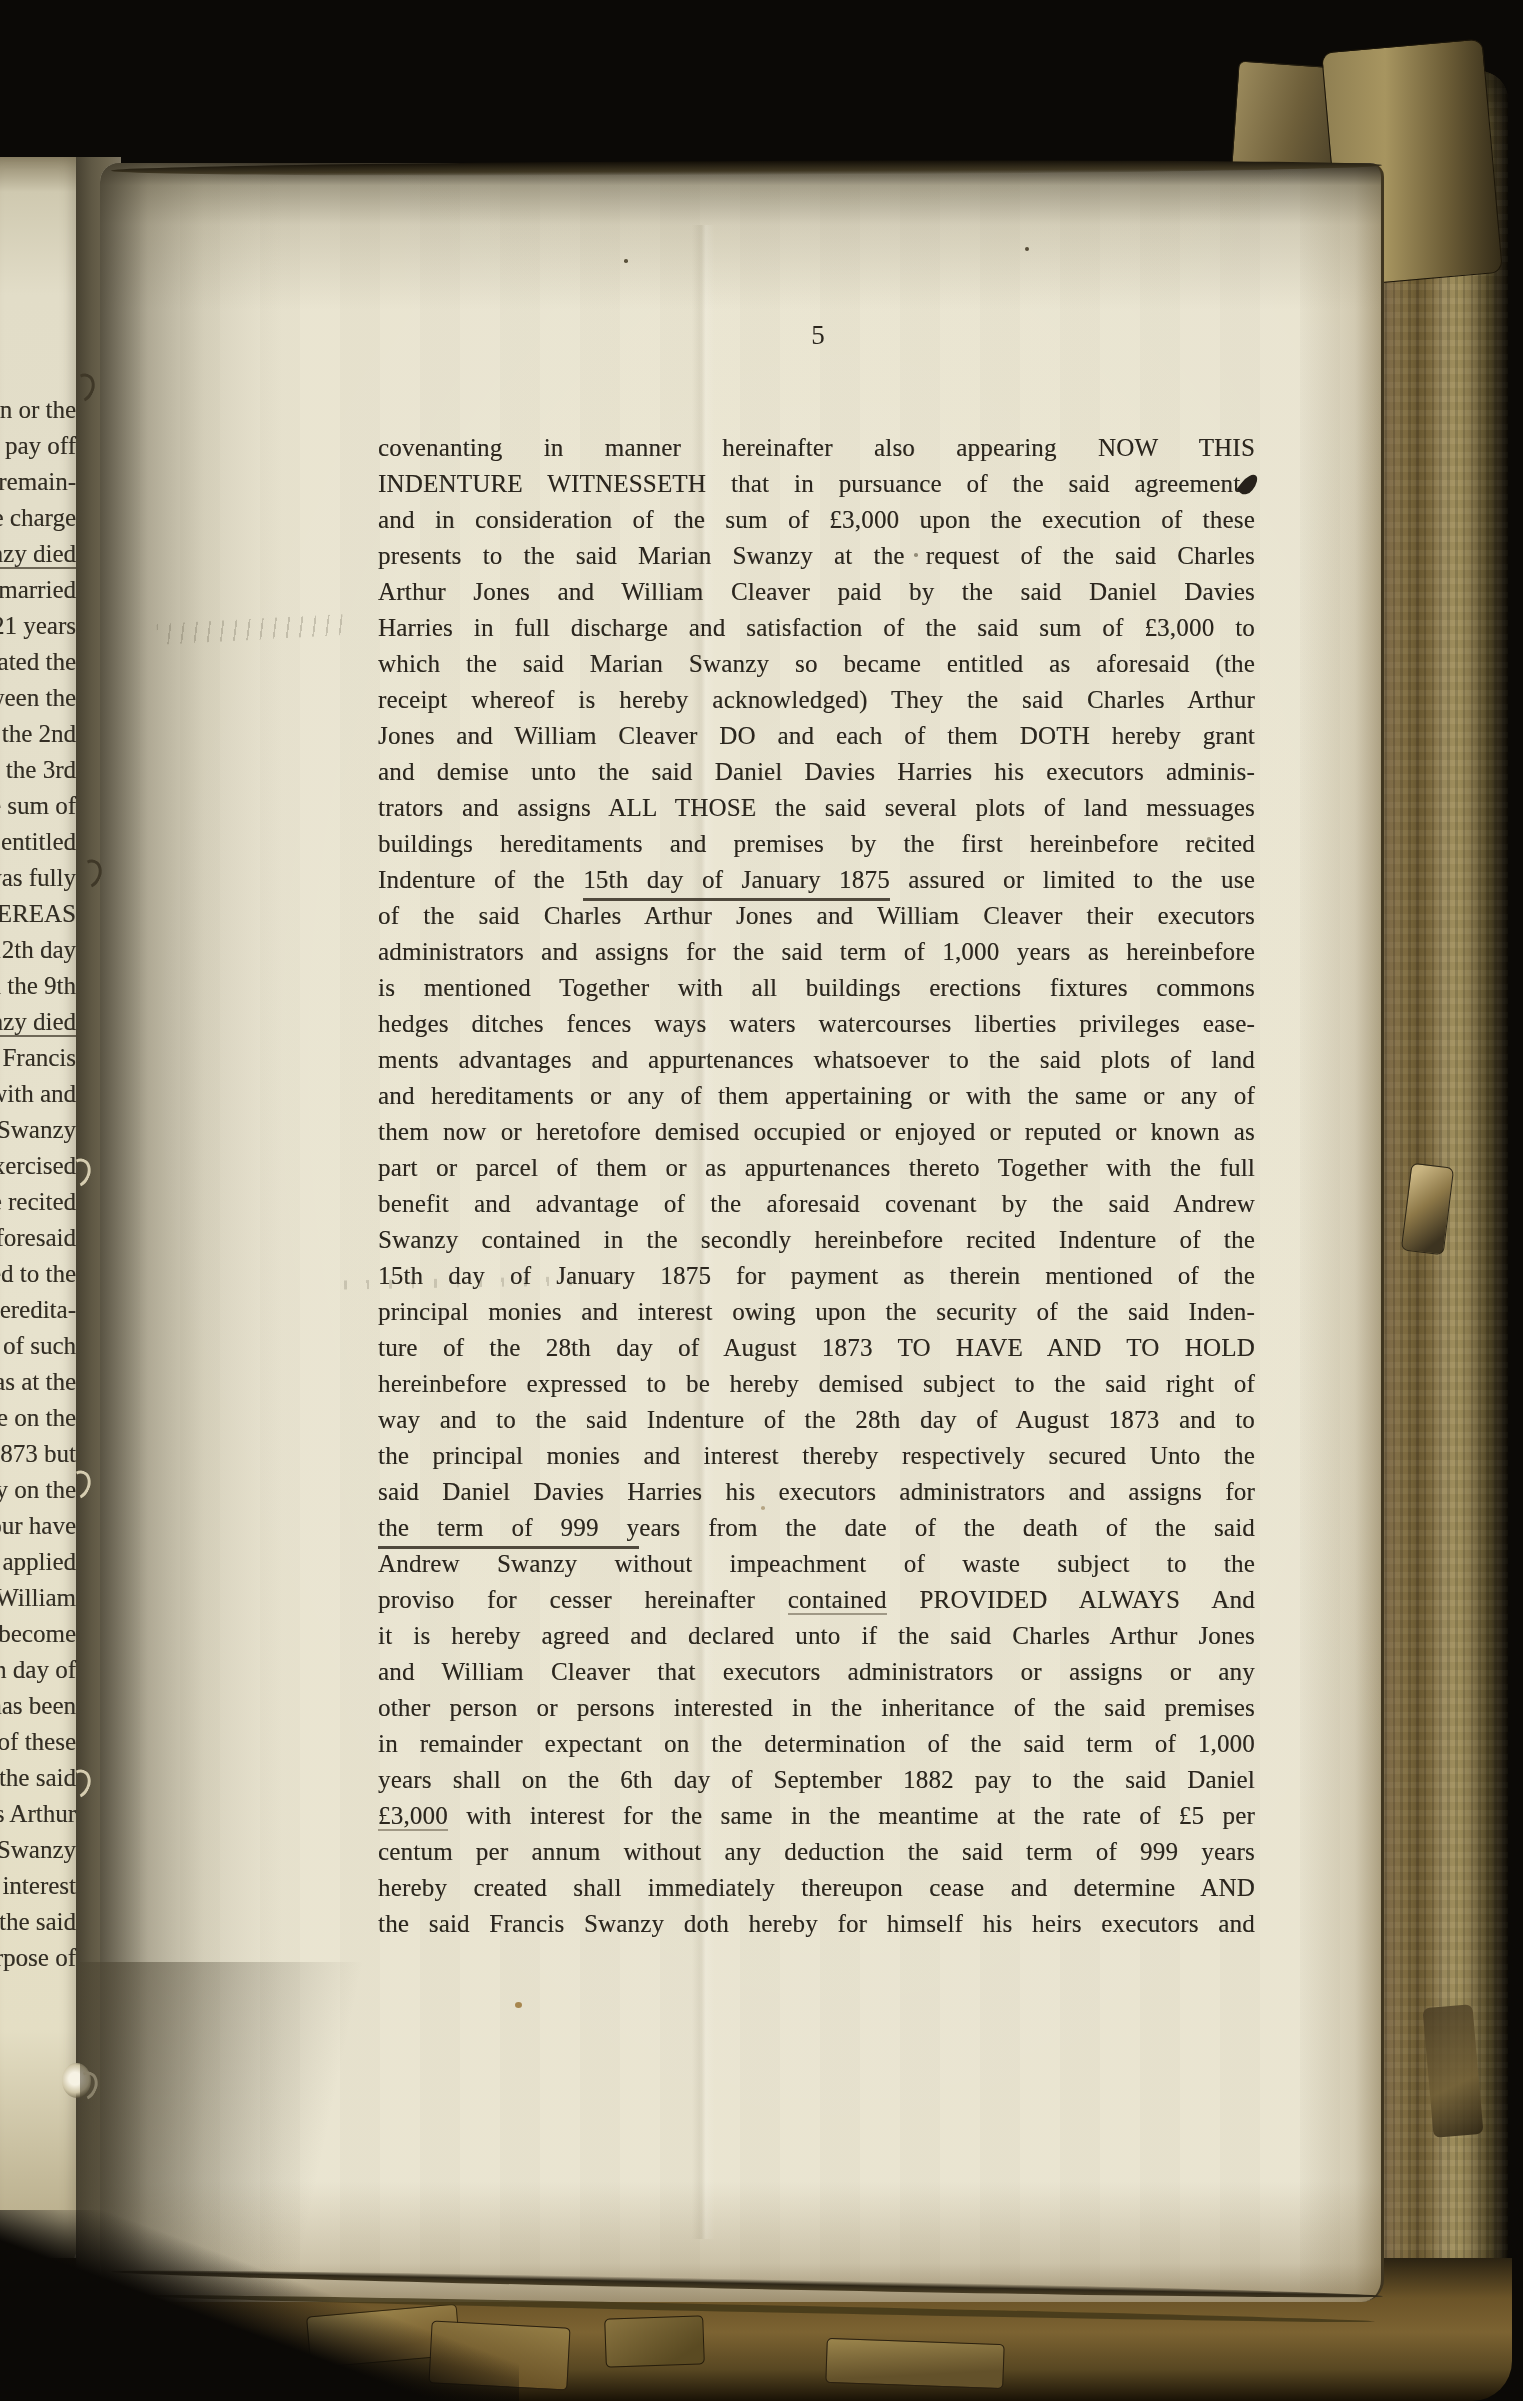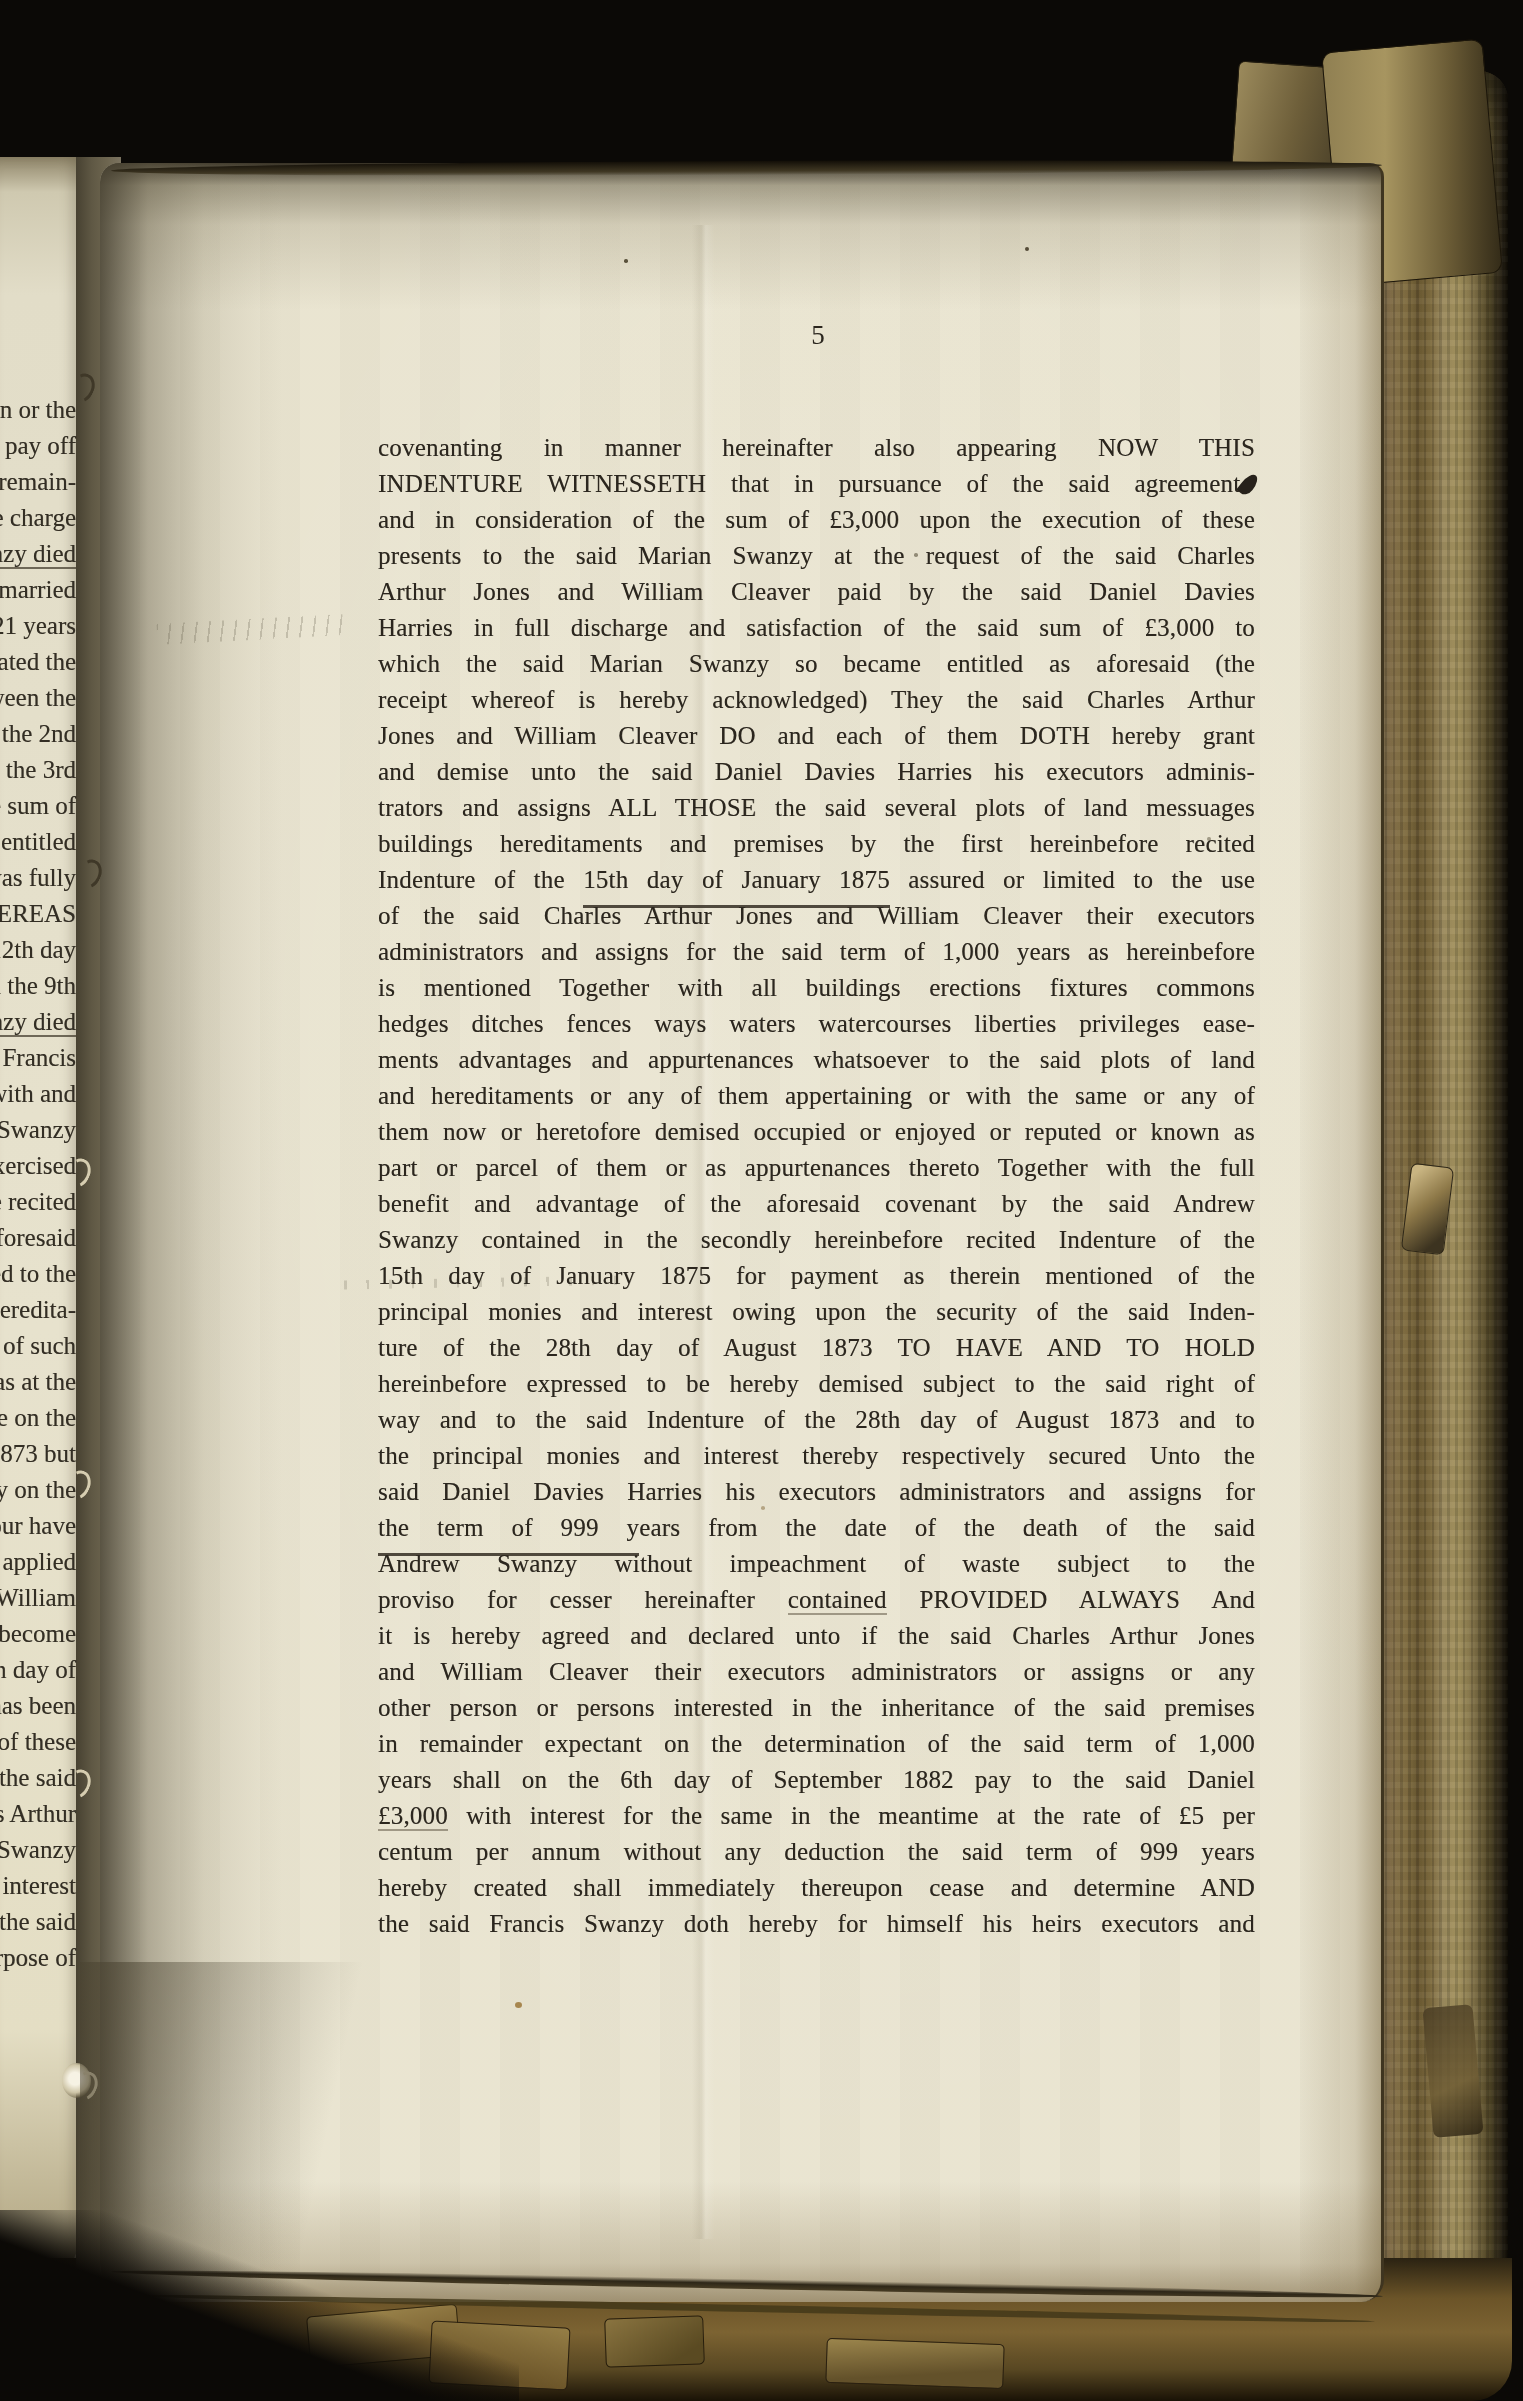--- a/index.html
+++ b/index.html
@@ -86,21 +86,21 @@
   #page-number{position:absolute;left:788px;top:320px;width:61px;z-index:10;
     font-size:27px;color:#2b261e;text-align:center;letter-spacing:0.9px;}
   #text-block{position:absolute;left:378px;top:390px;width:877px;z-index:10;
     font-size:25px;line-height:36px;color:#2b261e;letter-spacing:0.2px;
     text-shadow:0.3px 0.4px 0.6px rgba(43,38,30,0.42);margin-top:40px;}
   .line{text-align:justify;text-align-last:justify;-moz-text-align-last:justify;white-space:normal;}
   #fragment-block{position:absolute;left:-270px;top:392px;width:346px;z-index:10;
     font-size:25px;line-height:36px;color:#332e24;text-align:right;
     text-shadow:0.3px 0.4px 0.6px rgba(43,38,30,0.4);}
   .fragment{white-space:nowrap;}
-  .u-heavy{border-bottom:3.5px solid rgba(52,45,34,0.85);padding-bottom:12px;}
+  .u-heavy{border-bottom:3.5px solid rgba(52,45,34,0.85);padding-bottom:5px;}
   .u-light{border-bottom:2.6px solid rgba(85,75,58,0.5);}
   .u-frag{border-bottom:2.6px solid rgba(60,52,38,0.7);}
   .ink-mark{display:inline-block;width:13px;height:23px;margin-left:1.7px;vertical-align:-3.5px;
     background:#26211a;border-radius:52% 48% 55% 0 / 62% 58% 42% 0;transform:rotate(38deg);}
 
   
   .pencil{position:absolute;z-index:9;}
   #pencil-1{left:157px;top:619px;width:186px;height:21px;transform:rotate(-3deg);opacity:.55;
     background:repeating-linear-gradient(100deg,rgba(90,84,66,0.45) 0 1.7px,rgba(0,0,0,0) 1.7px 13px);}
   #pencil-2{left:344px;top:1278px;width:285px;height:8.6px;transform:rotate(-1deg);opacity:.4;
@@ -233,21 +233,21 @@
       <div class="line">principal monies and interest owing upon the security of the said Inden-</div>
       <div class="line">ture of the 28th day of August 1873 TO HAVE AND TO HOLD</div>
       <div class="line">hereinbefore expressed to be hereby demised subject to the said right of</div>
       <div class="line">way and to the said Indenture of the 28th day of August 1873 and to</div>
       <div class="line">the principal monies and interest thereby respectively secured Unto the</div>
       <div class="line">said Daniel Davies Harries his executors administrators and assigns for</div>
       <div class="line"><span></span><span class="u-heavy">the term of 999 y</span><span>ears from the date of the death of the said</span></div>
       <div class="line">Andrew Swanzy without impeachment of waste subject to the</div>
       <div class="line"><span>proviso for cesser hereinafter </span><span class="u-light">contained</span><span> PROVIDED ALWAYS And</span></div>
       <div class="line">it is hereby agreed and declared unto if the said Charles Arthur Jones</div>
-      <div class="line">and William Cleaver their executors administrators or assigns or any</div>
+      <div class="line">and William Cleaver that executors administrators or assigns or any</div>
       <div class="line">other person or persons interested in the inheritance of the said premises</div>
       <div class="line">in remainder expectant on the determination of the said term of 1,000</div>
       <div class="line">years shall on the 6th day of September 1882 pay to the said Daniel</div>
       <div class="line"><span></span><span class="u-light">£3,000</span><span> with interest for the same in the meantime at the rate of £5 per</span></div>
       <div class="line">centum per annum without any deduction the said term of 999 years</div>
       <div class="line">hereby created shall immediately thereupon cease and determine AND</div>
       <div class="line">the said Francis Swanzy doth hereby for himself his heirs executors and</div>
     </div>
 
 </div>

